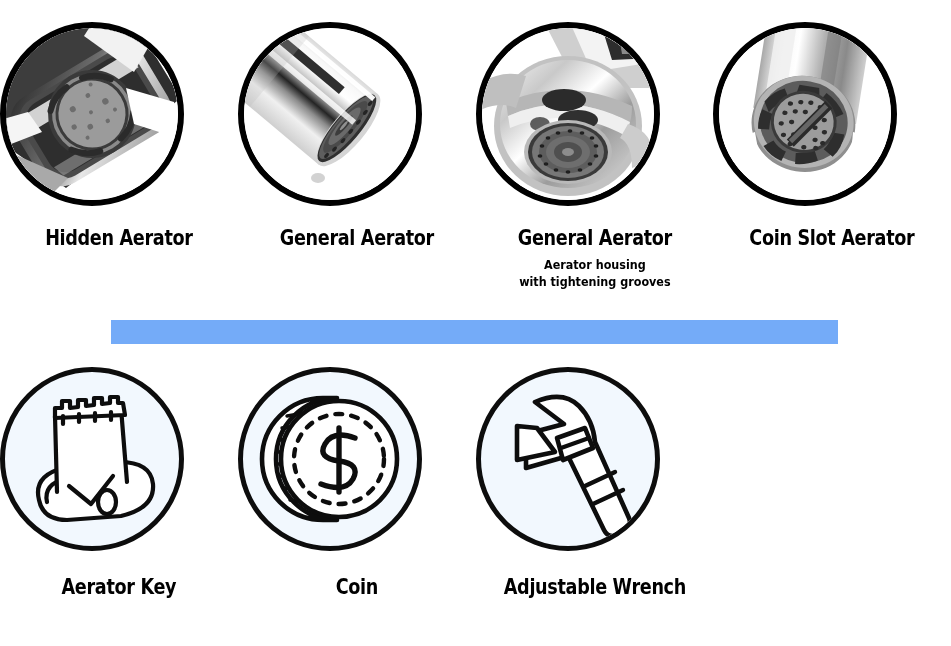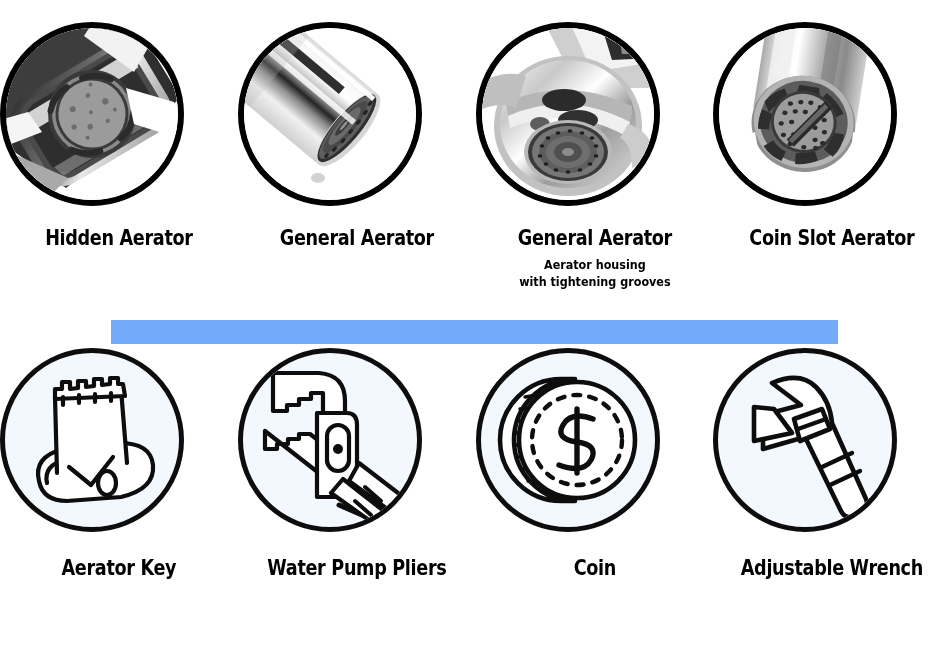--- a/index.html
+++ b/index.html
@@ -28,21 +28,21 @@
     display: flex;
     flex-direction: row;
   }
   .cell {
     width: 237.75px;
     display: flex;
     flex-direction: column;
   }
 
   .row-photos { top: 22px; }
-  .row-tools  { top: 348px; }
+  .row-tools  { top: 367px; }
 
   
   .circle {
     width: 184px;
     height: 184px;
     border-radius: 50%;
     overflow: hidden;
     position: relative;
     box-sizing: border-box;
   }
@@ -354,42 +354,20 @@
                      l0,-10 l7,0 l0,-7 l8,0 l0,7 l8,-1 l0,-7 l8,0 l0,6
                      l8,-1 l0,-7 l8,0 l0,6 l8,-1 l0,-6 l8,0 l0,6 l5,0 l2,12
                      Z" fill="#ffffff"></path>
             <path d="M58,44 L58,52 M74,42 L74,50 M90,41 L90,49 M106,40 L106,48"></path>
           </g>
         </svg>
       </div>
       <div class="label">Aerator Key</div>
     </div>
 
-    <div class="cell">
-      <div class="circle tool" style="background: rgb(242, 248, 254);">
-        <svg viewBox="0 0 174 174" aria-hidden="true">
-          <g fill="#ffffff" stroke="#0d0d0d" stroke-width="4.2" stroke-linejoin="round" stroke-linecap="round">
-            <path d="M30,36
-                     l0,22 l14,0 l0,-6 l12,0 l0,-6 l12,0 l0,-6 l12,0 l0,48
-                     l22,0 l0,-40 q0,-26 -26,-28 l-46,0 Z"></path>
-            <path d="M22,78 l0,18 l12,0 l0,-5 l11,0 l0,-5 l11,0 l0,-5 l11,0
-                     l44,34 l-16,20 Z"></path>
-            <path d="M74,60 l30,0 q10,0 10,12 l0,72 l-40,0 Z"></path>
-            <rect x="84" y="72" width="22" height="46" rx="11"></rect>
-            <path d="M96,152 L142,172" stroke-width="5"></path>
-            <path d="M116,110 L168,150 L158,166 L106,128 Z"></path>
-            <path d="M100,126 L156,170 L144,180 L88,140 Z"></path>
-            <path d="M122,134 L138,148" stroke-width="4"></path>
-            <path d="M112,148 L128,162" stroke-width="4"></path>
-          </g>
-          <circle cx="95" cy="96" r="5" fill="#0d0d0d"></circle>
-        </svg>
-      </div>
-      <div class="label">Water Pump Pliers</div>
-    </div>
 
     <div class="cell">
       <div class="circle tool" style="background: rgb(242, 248, 254);">
         <svg viewBox="0 0 174 174" aria-hidden="true">
           <g fill="#ffffff" stroke="#0d0d0d" stroke-width="4.6" stroke-linejoin="round" stroke-linecap="round">
             <path d="M80,26 A58 58 0 0 0 80,148 L94,148 A58 58 0 0 1 94,26 Z"></path>
             <g stroke-width="3.4">
               <path d="M44,44 L62,41"></path>
                 <path d="M39,56 L58,53"></path>
               <path d="M36,68 L56,66"></path>

